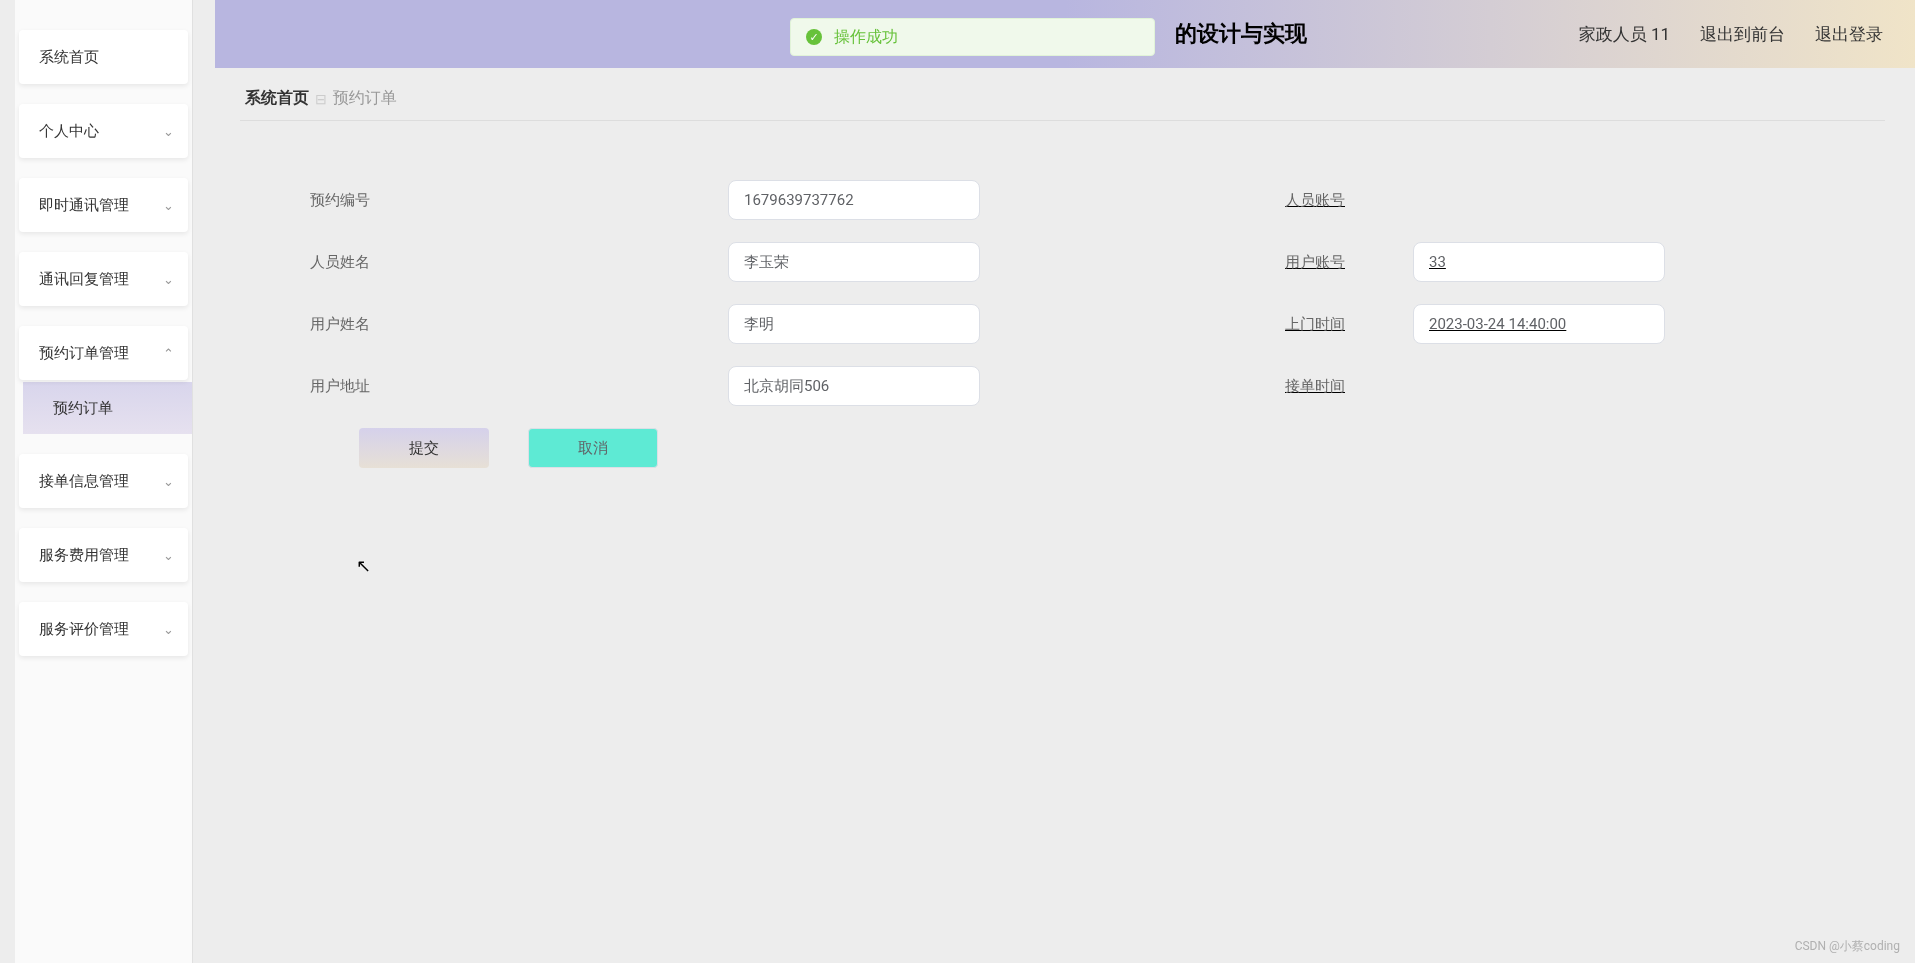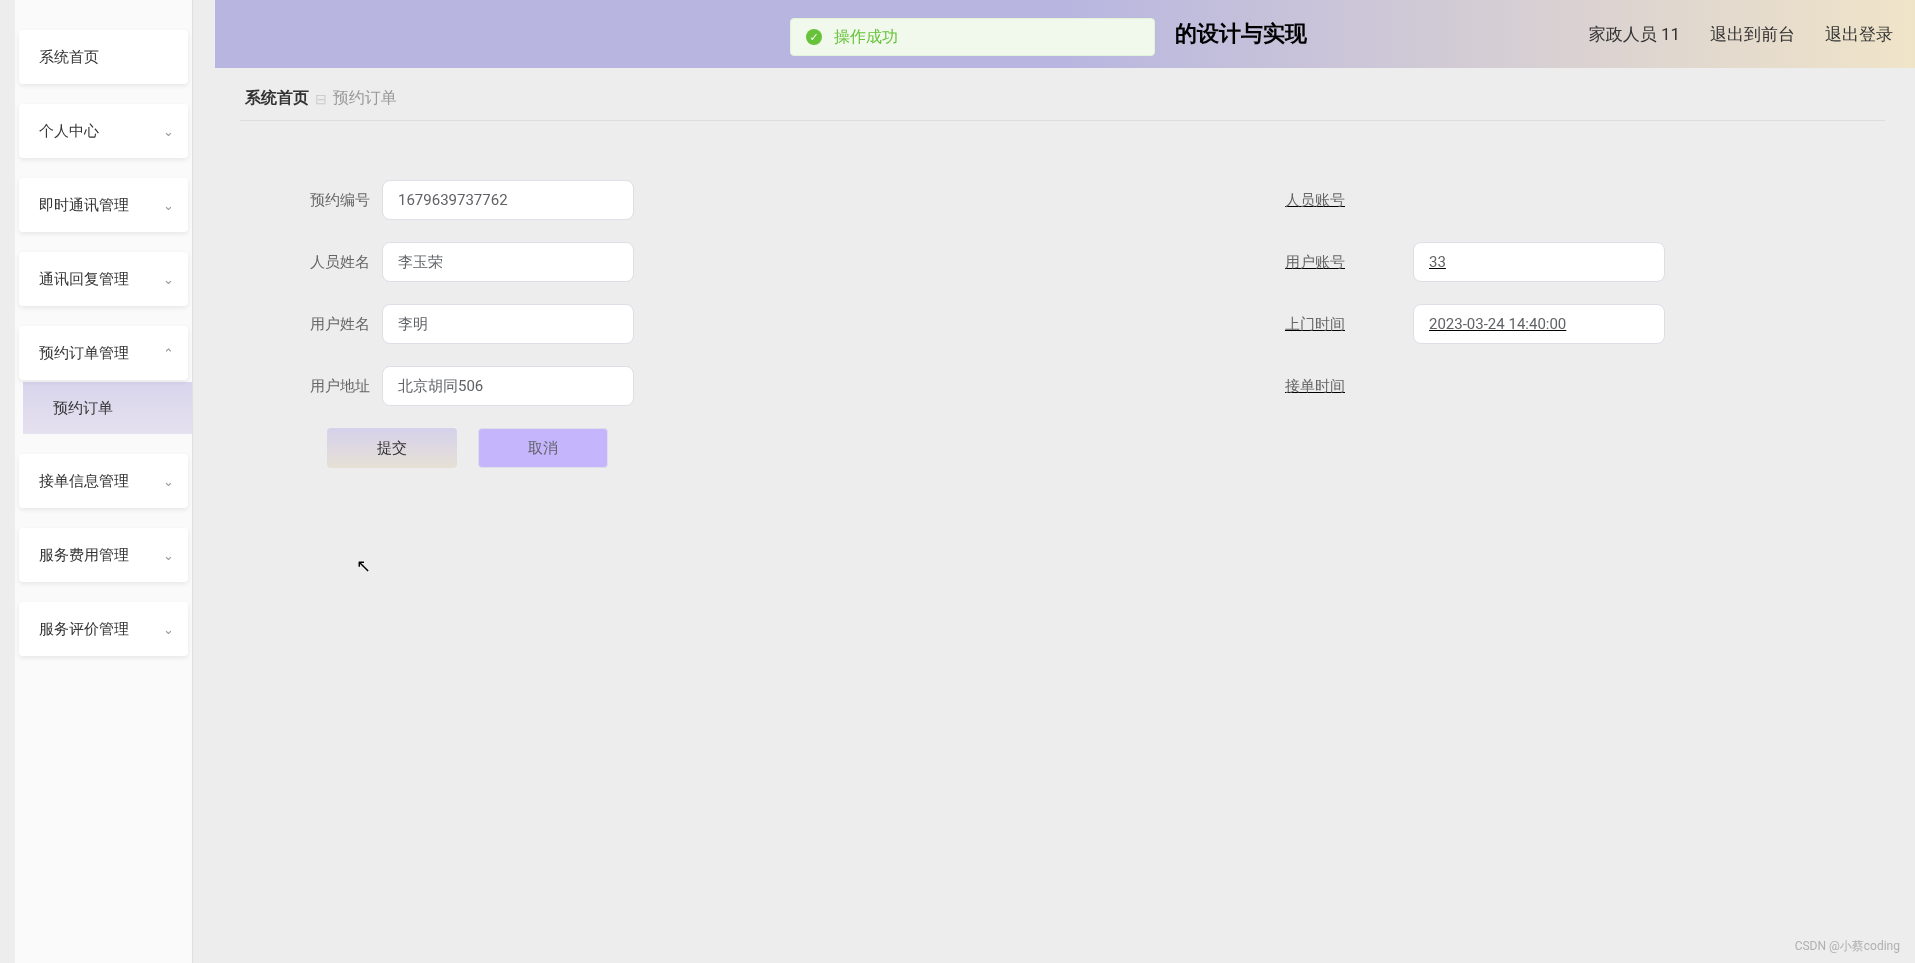--- a/index.html
+++ b/index.html
@@ -31,21 +31,21 @@
     .header-title {
       position: absolute;
       left: 960px;
       font-size: 22px;
       font-weight: bold;
       color: #000;
     }
     
     .header-right {
       position: absolute;
-      right: 22px;
+      right: 32px;
       display: flex;
       gap: 30px;
       font-size: 17px;
       color: #333;
     }
     .header-right span {
       cursor: pointer;
     }
     
     
@@ -173,20 +173,21 @@
       margin-left: 290px;
       gap: 12px;
       text-decoration: underline;
     }
     
     .form-row {
       display: flex;
       align-items: center;
       margin-bottom: 22px;
       height: 40px;
+      justify-content: space-between;
     }
     
     .form-label {
       width: 75px;
       text-align: right;
       font-size: 15px;
       color: #666;
     }
     
     .form-input {
@@ -234,31 +235,31 @@
       position: absolute;
       top: 6px;
       left: 5px;
       width: 3px;
       height: 1px;
       background: #c0c4cc;
     }
     
     .button-row {
       display: flex;
-      gap: 21px;
+      gap: 39px;
       margin-top: 8px;
-      margin-left: 32px;
+      margin-left: 64px;
     }
     
     .btn {
       width: 130px;
       height: 40px;
       border: 1px solid #dcdfe6;
       border-radius: 4px;
-      background: #c4b5fd;
+      background: #5eead4;
       font-size: 15px;
       color: #606266;
       cursor: pointer;
       display: flex;
       align-items: center;
       justify-content: center;
     }
     .btn-primary {
       background: linear-gradient(to bottom, #d5d1eb, #e7e0d6);
       border: none;

